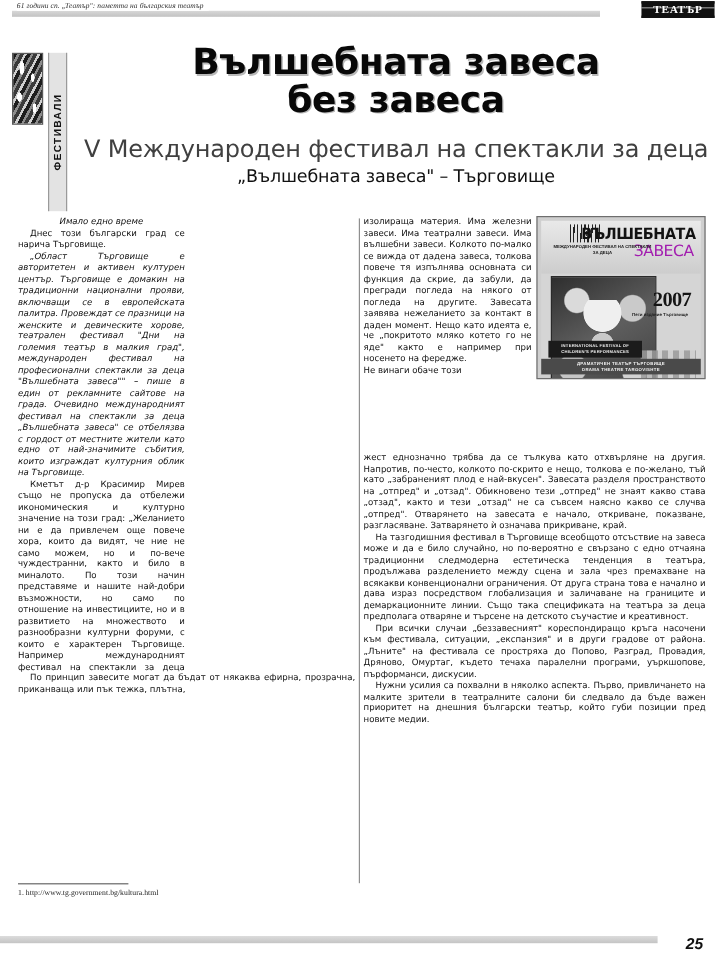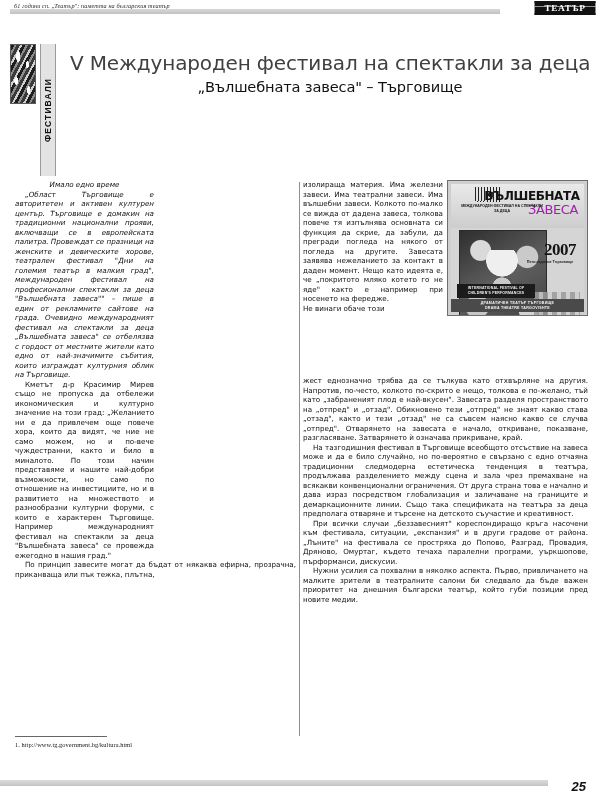--- a/index.html
+++ b/index.html
@@ -247,20 +247,24 @@
 
 <div id="section-tab">
   <div id="section-ornament"></div>
   <div id="section-label-box"></div>
   <div id="section-label">
     <span>ФЕСТИВАЛИ</span>
   </div>
 </div>
 
 <div id="title-block">
+  <div id="article-title">
+    <span class="l1">Вълшебната завеса</span>
+    <span class="l2">без завеса</span>
+  </div>
   <div id="festival-line">V Международен фестивал на спектакли за деца</div>
   <div id="festival-sub">„Вълшебната завеса" – Търговище</div>
 </div>
 
 <div id="poster">
   <div id="poster-inner">
     <div id="poster-band"></div>
     <div id="poster-kid-logo"></div>
     <div id="poster-title-1">ВЪЛШЕБНАТА</div>
     <div id="poster-title-2">ЗАВЕСА</div>
@@ -276,20 +280,21 @@
       <div>ДРАМАТИЧЕН ТЕАТЪР ТЪРГОВИЩЕ</div>
       <div>DRAMA THEATRE TARGOVISHTE</div>
     </div>
   </div>
 </div>
 
 <div class="vrule" style="left:299px; top:182px; height:554px;"></div>
 
 <div id="col-left" class="col-text" style="max-height: 380px; overflow: hidden;">
   <p class="center it">Имало едно време</p>
+  <p>Днес този български град се нарича Търговище.</p>
   <p class="it">„Област Търговище е авторитетен и активен културен център. Търговище е домакин на традиционни национални прояви, включващи се в европейската палитра. Провеждат се празници на женските и девическите хорове, театрален фестивал "Дни на големия театър в малкия град", международен фестивал на професионални спектакли за деца "Вълшебната завеса"" – пише в един от рекламните сайтове на града. Очевидно международният фестивал на спектакли за деца „Вълшебната завеса" се отбелязва с гордост от местните жители като едно от най-значимите събития, които изграждат културния облик на Търговище.</p>
   <p>Кметът д-р Красимир Мирев също не пропуска да отбележи икономическия и културно значение на този град: „Желанието ни е да привлечем още повече хора, които да видят, че ние не само можем, но и по-вече чуждестранни, както и било в миналото. По този начин представяме и нашите най-добри възможности, но само по отношение на инвестициите, но и в развитието на множеството и разнообразни културни форуми, с които е характерен Търговище. Например международният фестивал на спектакли за деца "Вълшебната завеса" се провежда ежегодно в нашия град."</p>
 
 </div>
 
 <div id="col-mid" class="col-text" style="max-height: 380px; overflow: hidden;"></div>
 
 <div id="col-right" class="col-text">
   <p class="noind">изолираща материя. Има железни завеси. Има театрални завеси. Има вълшебни завеси. Колкото по-малко се вижда от дадена завеса, толкова повече тя изпълнява основната си функция да скрие, да забули, да прегради погледа на някого от погледа на другите. Завесата заявява нежеланието за контакт в даден момент. Нещо като идеята е, че „покритото мляко котето го не яде" както е например при носенето на фередже.</p>
   <p class="noind">Не винаги обаче този</p>

